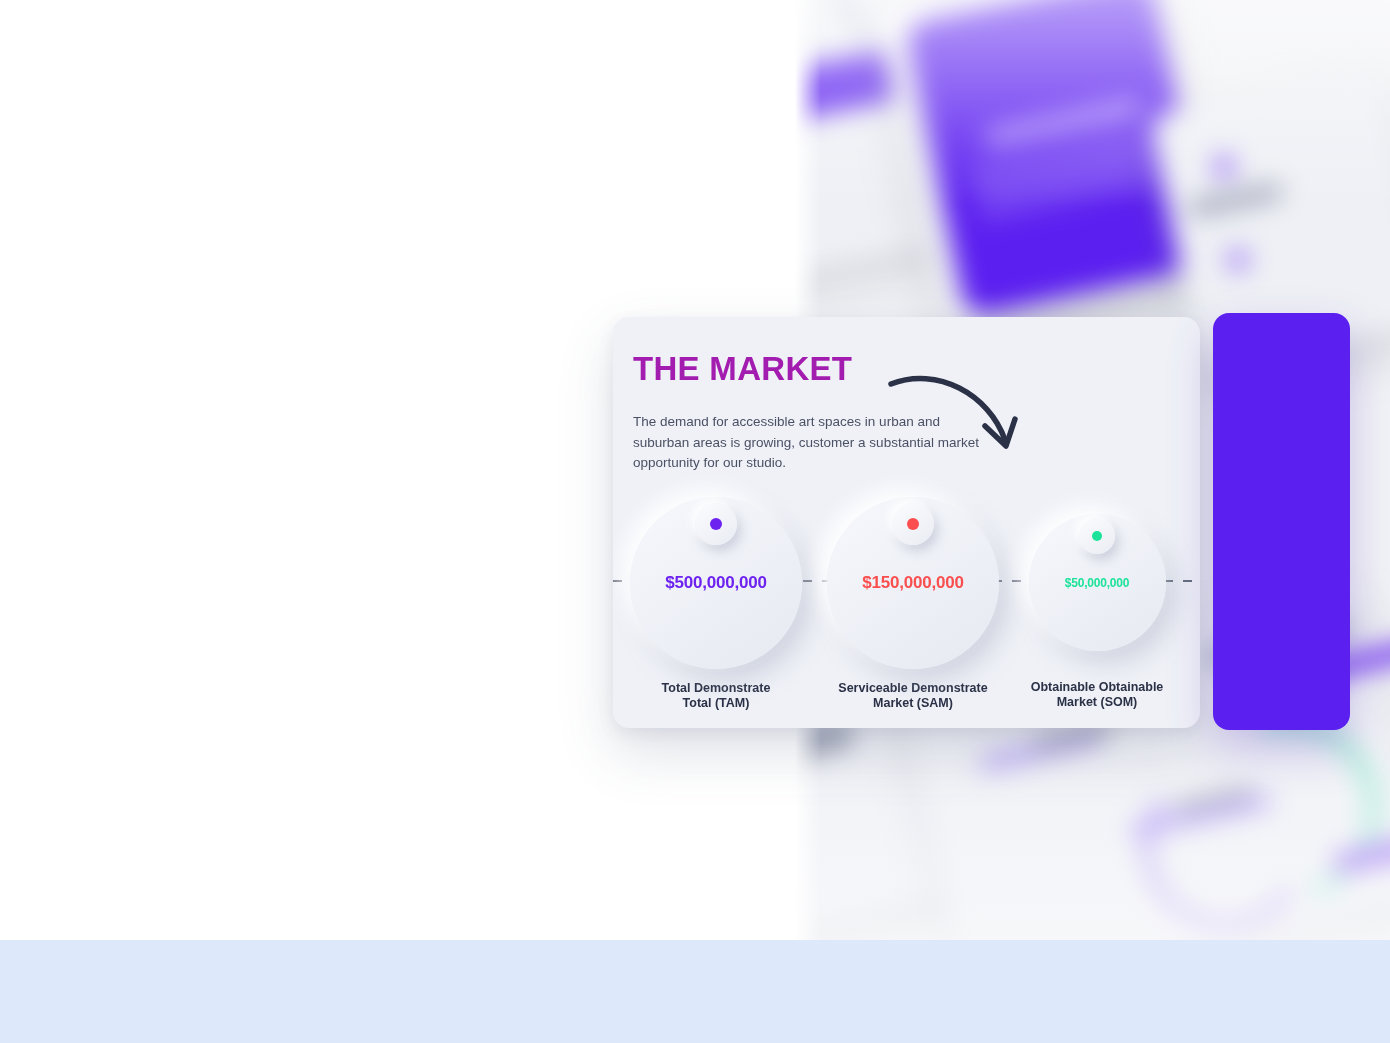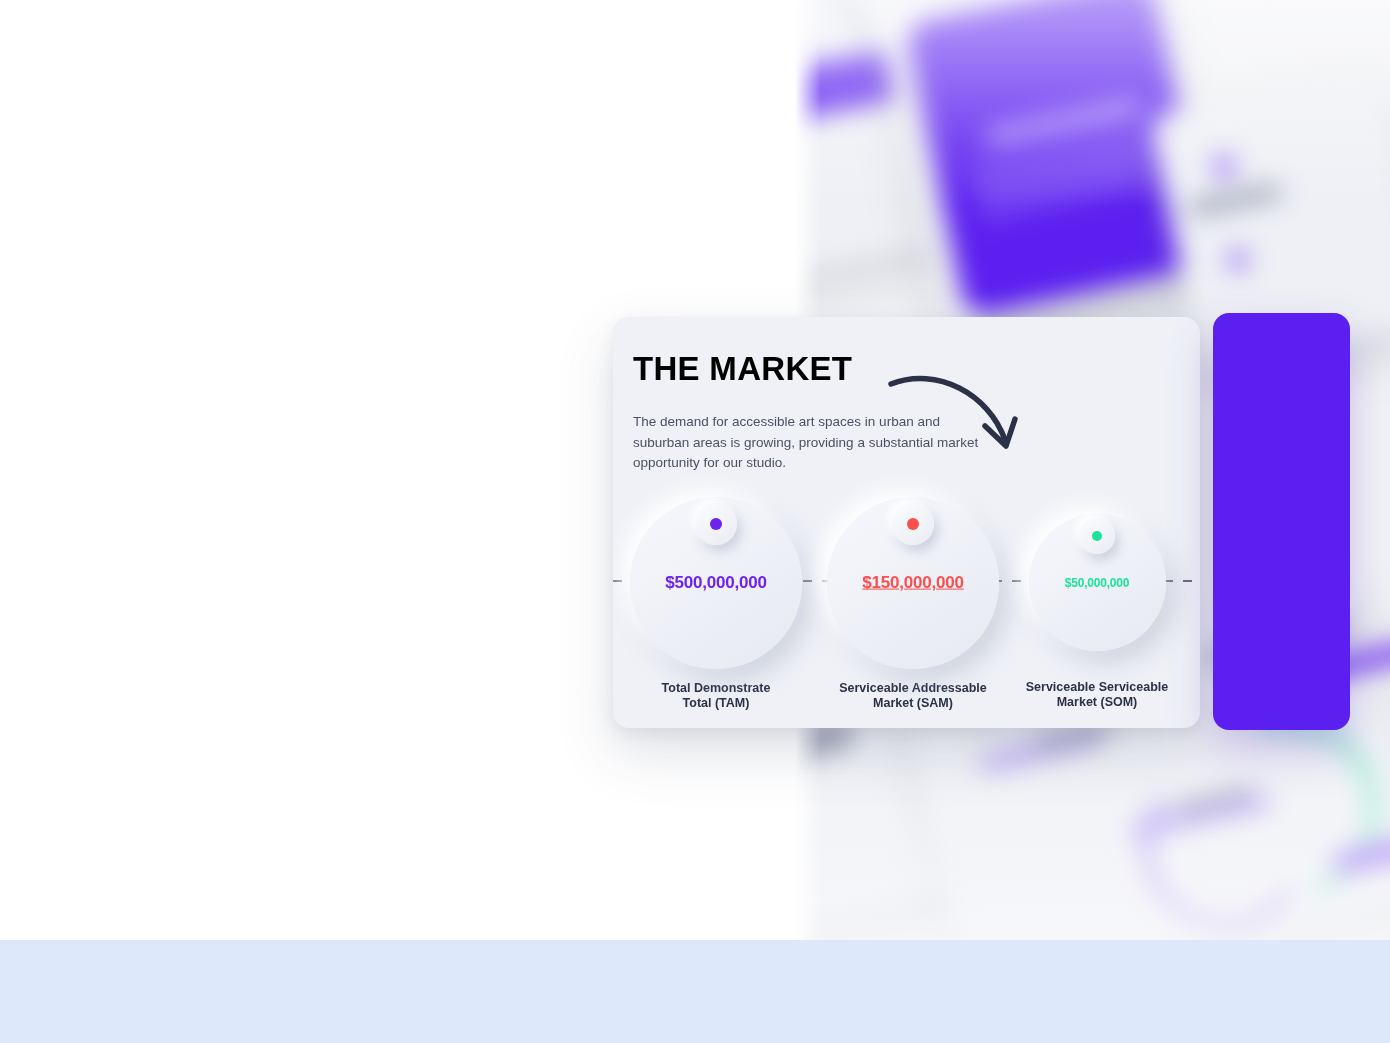--- a/index.html
+++ b/index.html
@@ -77,21 +77,21 @@
 
   
   .market-card {
     position:absolute; left:613px; top:317px; width:587px; height:411px;
     background:#eff1f7; border-radius:16px; z-index:5;
     box-shadow:0 24px 55px rgba(80,90,120,.18), 0 6px 16px rgba(80,90,120,.10);
     overflow:hidden;
   }
   .card-title {
     position:absolute; left:20px; top:33px;
-    font-size:33px; font-weight:800; color:#000000; letter-spacing:.3px;
+    font-size:33px; font-weight:800; color:#a21caf; letter-spacing:.3px;
   }
   .card-desc {
     position:absolute; left:20px; top:95px; width:350px;
     font-size:13.5px; color:#4a5164; line-height:1.52;
   }
   .arrow-svg { position:absolute; left:272px; top:45px; }
 
   
   .dash-line {
     position:absolute; left:0; top:263px; width:587px; height:2px;
@@ -206,21 +206,21 @@
 
   <h1 class="headline">Market Validation</h1>
 
   <div class="body-copy">
     <p>Showcase evidence that there is a demand for your solution through customer testimonials, pilot programs, surveys, or early sales data.</p>
     <p>Demonstrate that your target market is not only interested but also willing to pay for your product or service.</p>
   </div>
 
   <div class="market-card">
     <div class="card-title">THE MARKET</div>
-    <div class="card-desc">The demand for accessible art spaces in urban and suburban areas is growing, providing a substantial market opportunity for our studio.</div>
+    <div class="card-desc">The demand for accessible art spaces in urban and suburban areas is growing, customer a substantial market opportunity for our studio.</div>
 
     <svg class="arrow-svg" width="140" height="110" viewBox="0 0 140 110" aria-hidden="true">
       <path d="M6 22 C 52 4, 104 32, 120 78" fill="none" stroke="#2b3247" stroke-width="5.5" stroke-linecap="round"></path>
       <path d="M100 64 L121 84 L130 57" fill="none" stroke="#2b3247" stroke-width="5.5" stroke-linecap="round" stroke-linejoin="round"></path>
     </svg>
 
     <div class="dash-line"></div>
 
     <div class="circles">
 
@@ -235,37 +235,37 @@
           <div>Total Demonstrate</div>
           <div>Total (TAM)</div>
         </div>
       </div>
 
       <div class="circle-col" style="left:210px;">
         <div class="neu-circle">
           <div class="pod">
             <div class="dot" style="background:#fb4f4f;"></div>
           </div>
-          <div class="amount" style="color:#fb4f4f;text-decoration:underline;">$150,000,000</div>
+          <div class="amount" style="color:#fb4f4f;">$150,000,000</div>
         </div>
         <div class="mlabel">
-          <div>Serviceable Addressable</div>
+          <div>Serviceable Demonstrate</div>
           <div>Market (SAM)</div>
         </div>
       </div>
 
       <div class="circle-col" style="left:394px;">
         <div class="neu-circle sm">
           <div class="pod">
             <div class="dot" style="background:#1de29a;"></div>
           </div>
           <div class="amount" style="color:#1de29a;">$50,000,000</div>
         </div>
         <div class="mlabel" style="margin-top:29px;">
-          <div>Serviceable Serviceable</div>
+          <div>Obtainable Obtainable</div>
           <div>Market (SOM)</div>
         </div>
       </div>
 
     </div>
   </div>
 
   <div class="purple-slab"></div>
 
   <div class="bottom-band"></div>

